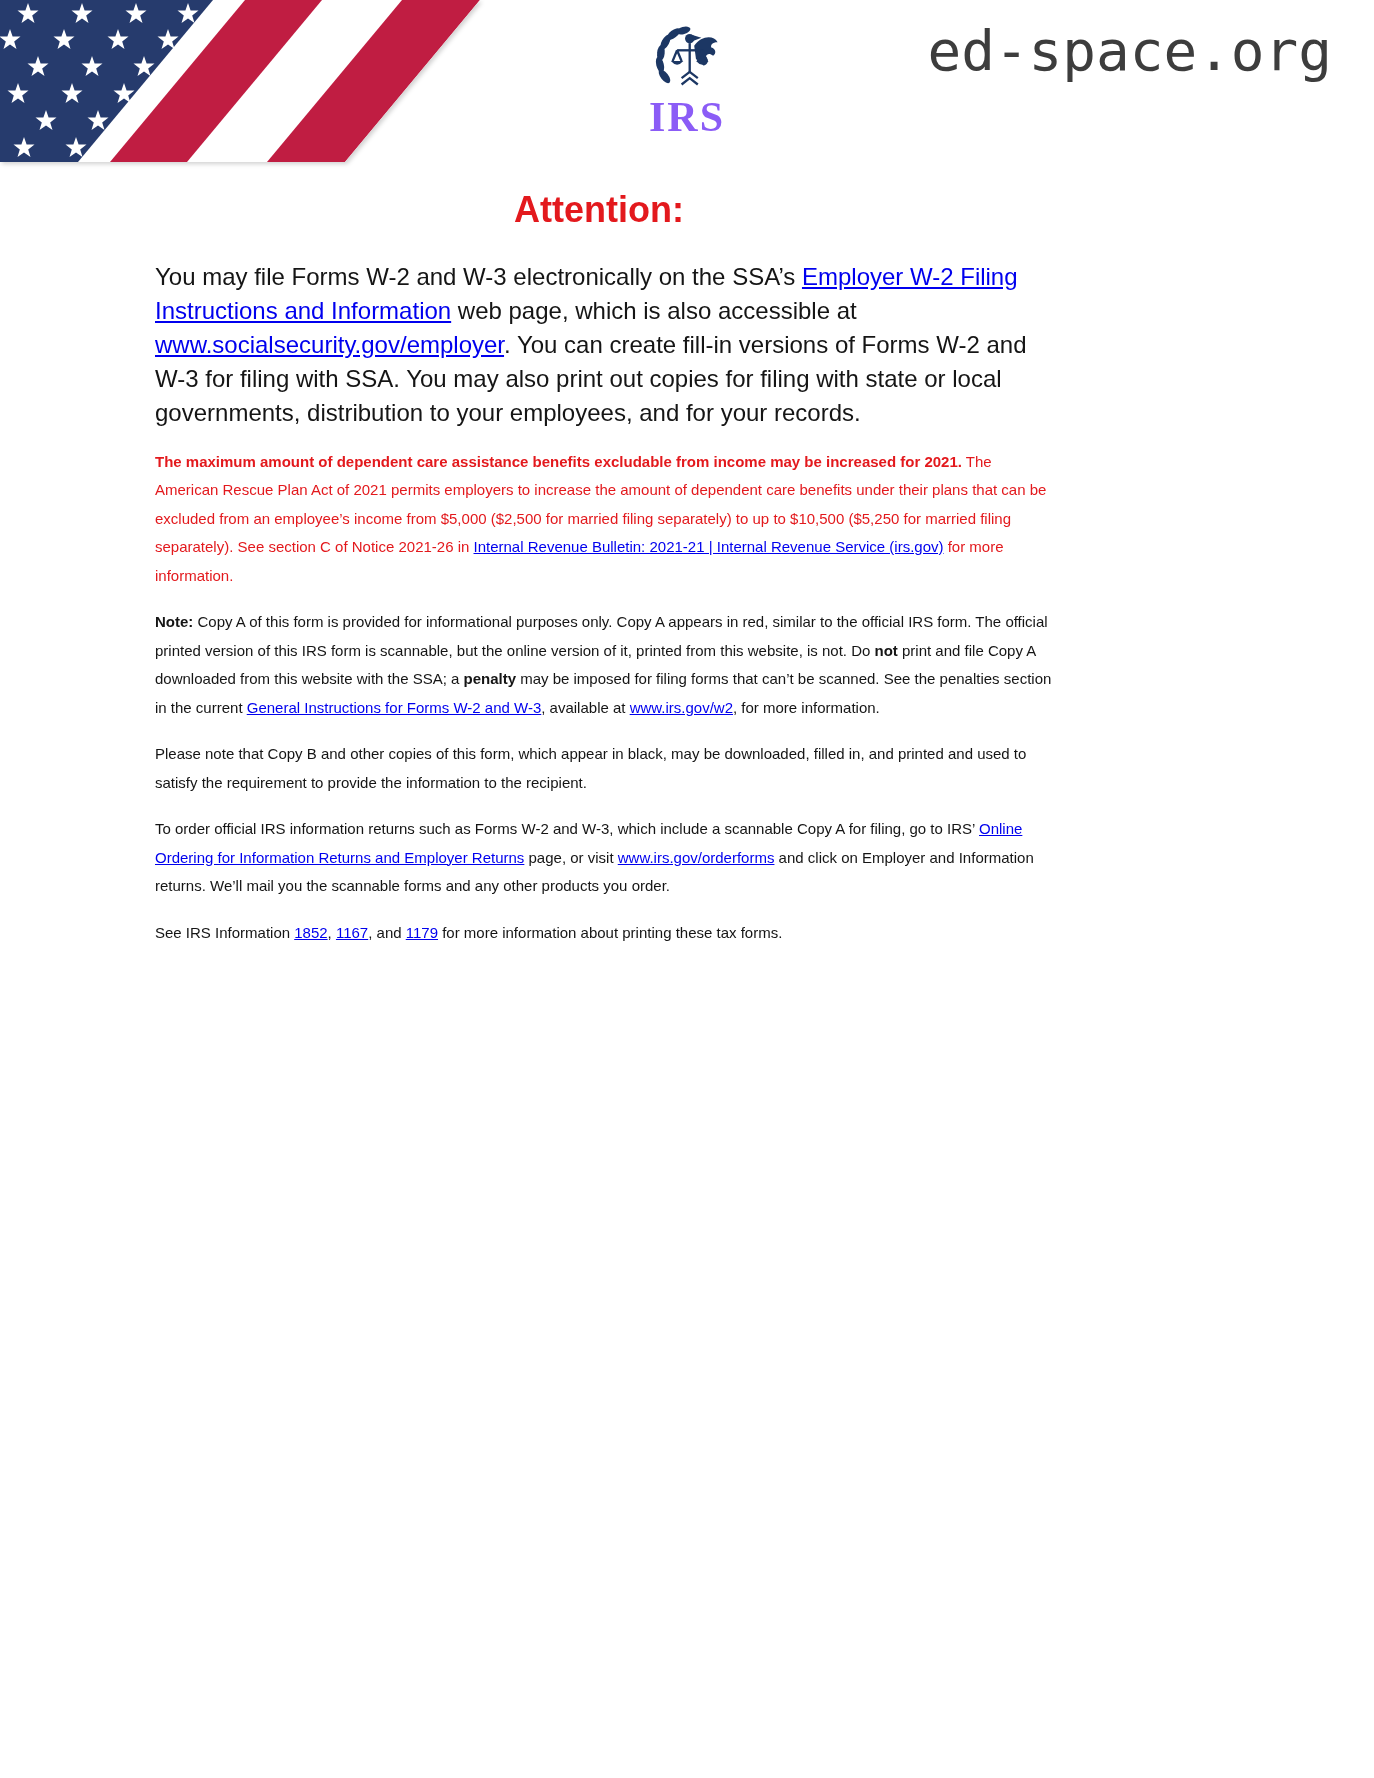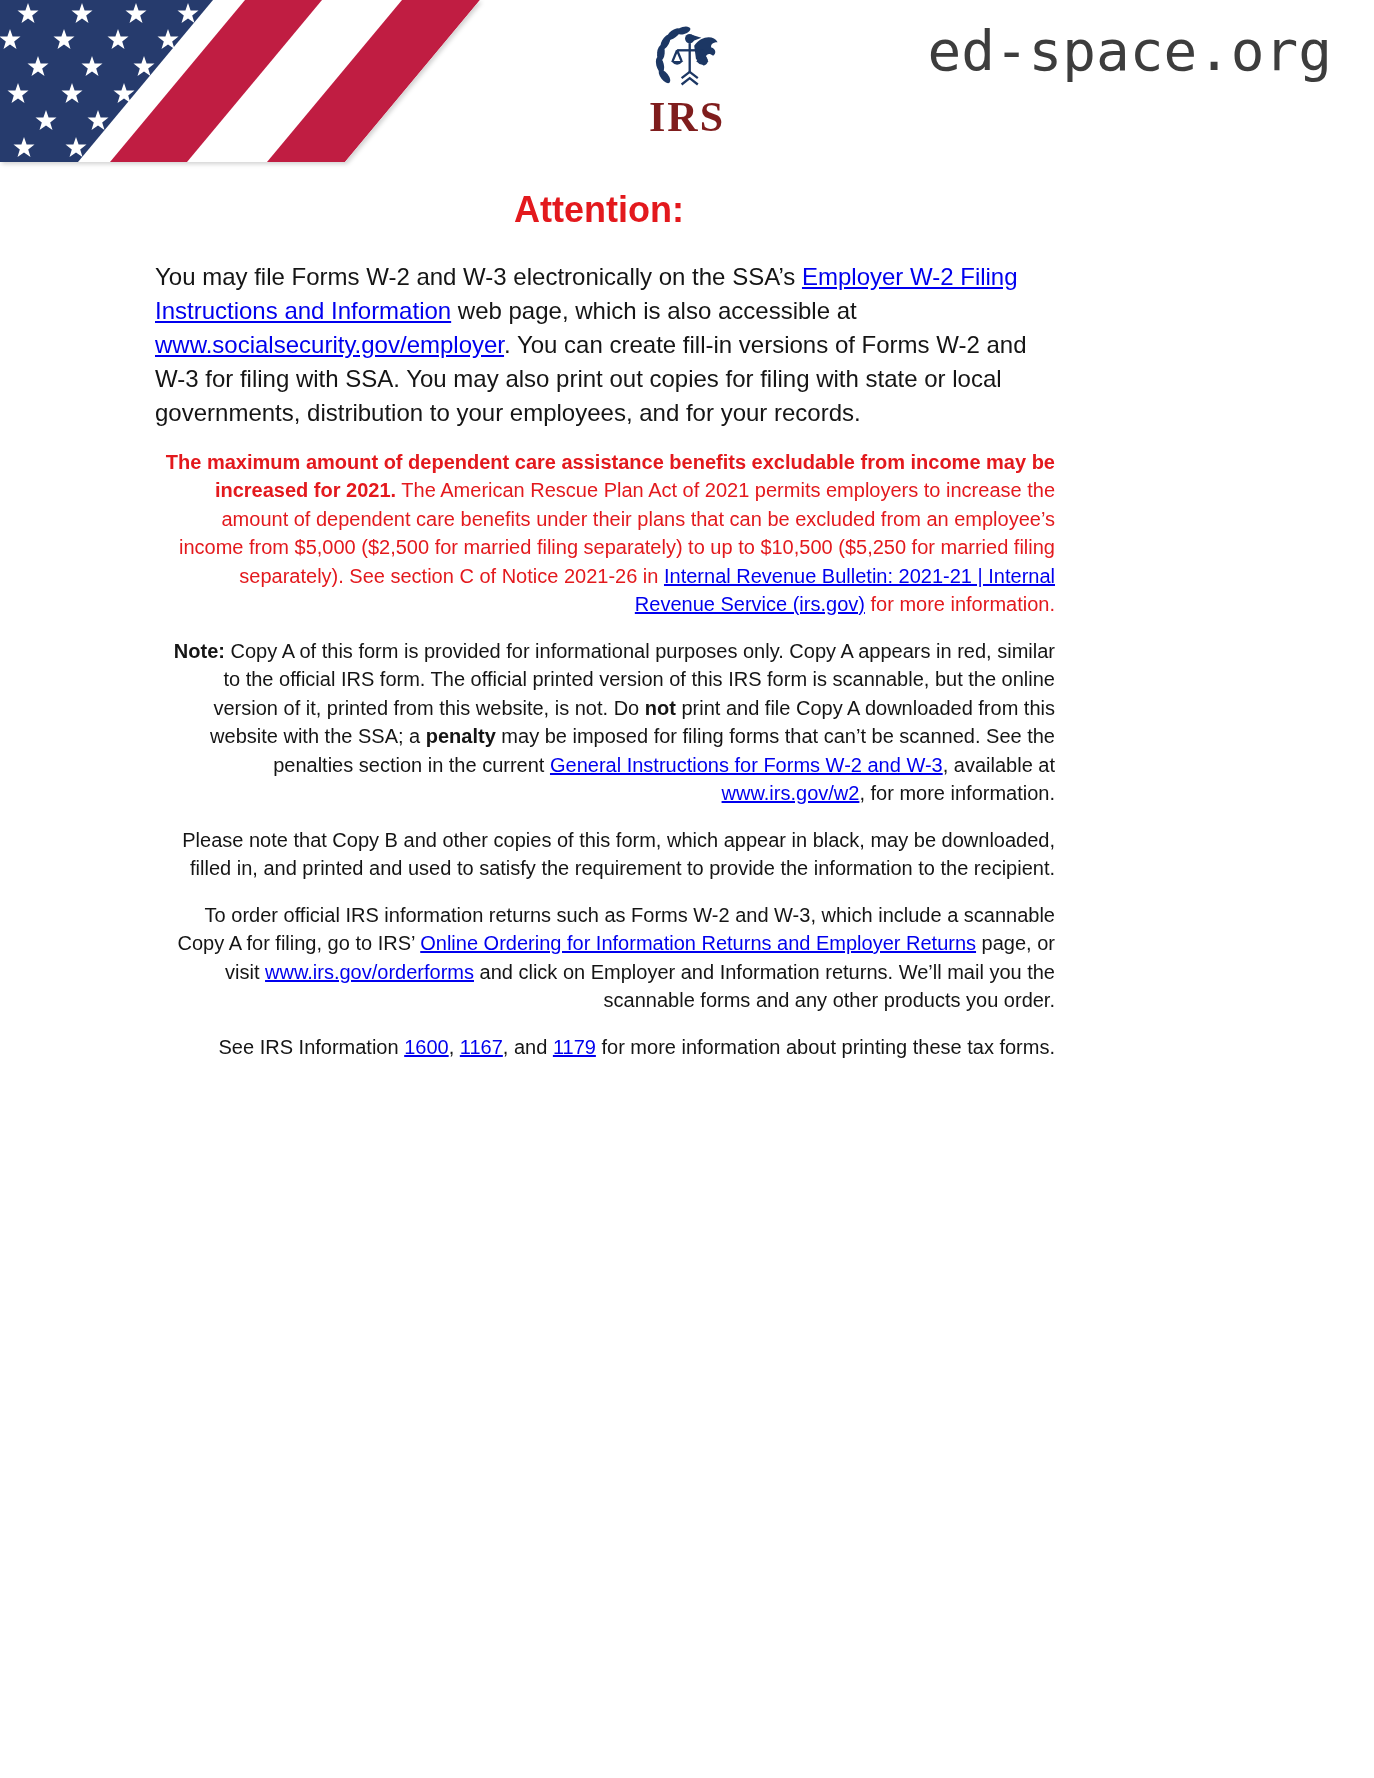--- a/index.html
+++ b/index.html
@@ -14,38 +14,38 @@
   }
   
   .masthead{position:relative;height:168px;}
   .flag{position:absolute;top:0;left:0;width:490px;height:162px;display:block;
         filter:drop-shadow(2px 2px 2px rgba(0,0,0,0.18));}
   .irs-block{position:absolute;top:26px;left:637px;width:100px;text-align:center;}
   .irs-emblem{width:74px;height:72px;display:block;margin:0 auto;}
   .irs-text{
     font-family:"Liberation Serif",serif;
     font-weight:600;font-size:42px;line-height:1;
-    letter-spacing:2px;color:#7f1d1d;margin-top:-2px;
+    letter-spacing:2px;color:#8b5cf6;margin-top:-2px;
   }
   .wordmark{
     position:absolute;top:23px;right:42px;
     font-family:"DejaVu Sans Mono","Liberation Mono",monospace;
     font-size:56px;line-height:1;color:#3d3d3d;letter-spacing:0px;
   }
   
   .content{margin-left:143px;width:912px;}
   .attention{
     margin:22px 0 30px 0;
     text-align:center;
     font-size:36px;line-height:1.1;font-weight:bold;
     color:#e3191d;
   }
   p.para{margin:0 0 18px 12px;}
   p.large{font-size:24px;line-height:34px;}
-  p.normal{font-size:20px;line-height:28.5px;text-align:right;}
+  p.normal{font-size:15px;line-height:28.5px;}
   .seg-bold{font-weight:bold;}
   .p-red{color:#e3191d;}
   a.link{color:#0000ee;text-decoration:underline;cursor:pointer;}
 </style>
 </head>
 <body>
 
 <div class="page">
 
   <header class="masthead">
@@ -126,16 +126,16 @@
     <p class="para large"><span>You may file Forms W-2 and W-3 electronically on the SSA’s </span><a class="link">Employer W-2 Filing Instructions and Information</a><span> web page, which is also accessible at </span><a class="link">www.socialsecurity.gov/employer</a><span>.  You can create fill-in versions of Forms W-2 and W-3 for filing with SSA. You may also print out copies for filing with state or local governments, distribution to your employees, and for your records.</span></p>
 
     <p class="para normal p-red"><span class="seg-bold">The maximum amount of dependent care assistance benefits excludable from income may be increased for 2021.</span><span> The American Rescue Plan Act of 2021 permits employers to increase the amount of dependent care benefits under their plans that can be excluded from an employee’s income from $5,000 ($2,500 for married filing separately) to up to $10,500 ($5,250 for married filing separately). See section C of Notice 2021-26 in </span><a class="link">Internal Revenue Bulletin: 2021-21 | Internal Revenue Service (irs.gov)</a><span> for more information.</span></p>
 
     <p class="para normal"><span class="seg-bold">Note:</span><span> Copy A of this form is provided for informational purposes only. Copy A appears in red, similar to the official IRS form. The official printed version of this IRS form is scannable, but the online version of it, printed from this website, is not. Do </span><span class="seg-bold">not</span><span> print and file Copy A downloaded from this website with the SSA; a </span><span class="seg-bold">penalty</span><span> may be imposed for filing forms that can’t be scanned. See the penalties section in the current </span><a class="link">General Instructions for Forms W-2 and W-3</a><span>, available at </span><a class="link">www.irs.gov/w2</a><span>, for more information.</span></p>
 
     <p class="para normal"><span>Please note that Copy B and other copies of this form, which appear in black, may be downloaded, filled in, and printed and used to satisfy the requirement to provide the information to the recipient.</span></p>
 
     <p class="para normal"><span>To order official IRS information returns such as Forms W-2 and W-3, which include a scannable Copy A for filing, go to IRS’ </span><a class="link">Online Ordering for Information Returns and Employer Returns</a><span> page, or visit </span><a class="link">www.irs.gov/orderforms</a><span> and click on Employer and Information returns. We’ll mail you the scannable forms and any other products you order.</span></p>
 
-    <p class="para normal"><span>See IRS Information </span><a class="link">1600</a><span>, </span><a class="link">1167</a><span>, and </span><a class="link">1179</a><span> for more information about printing these tax forms.</span></p>
+    <p class="para normal"><span>See IRS Information </span><a class="link">1852</a><span>, </span><a class="link">1167</a><span>, and </span><a class="link">1179</a><span> for more information about printing these tax forms.</span></p>
 
   </main>
 </div>
 
 </body></html>

